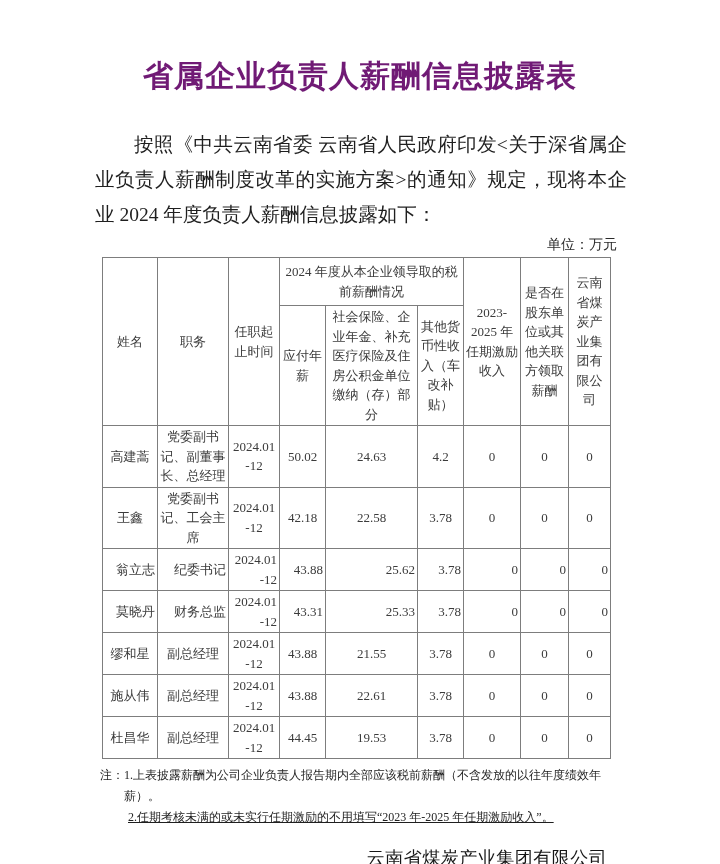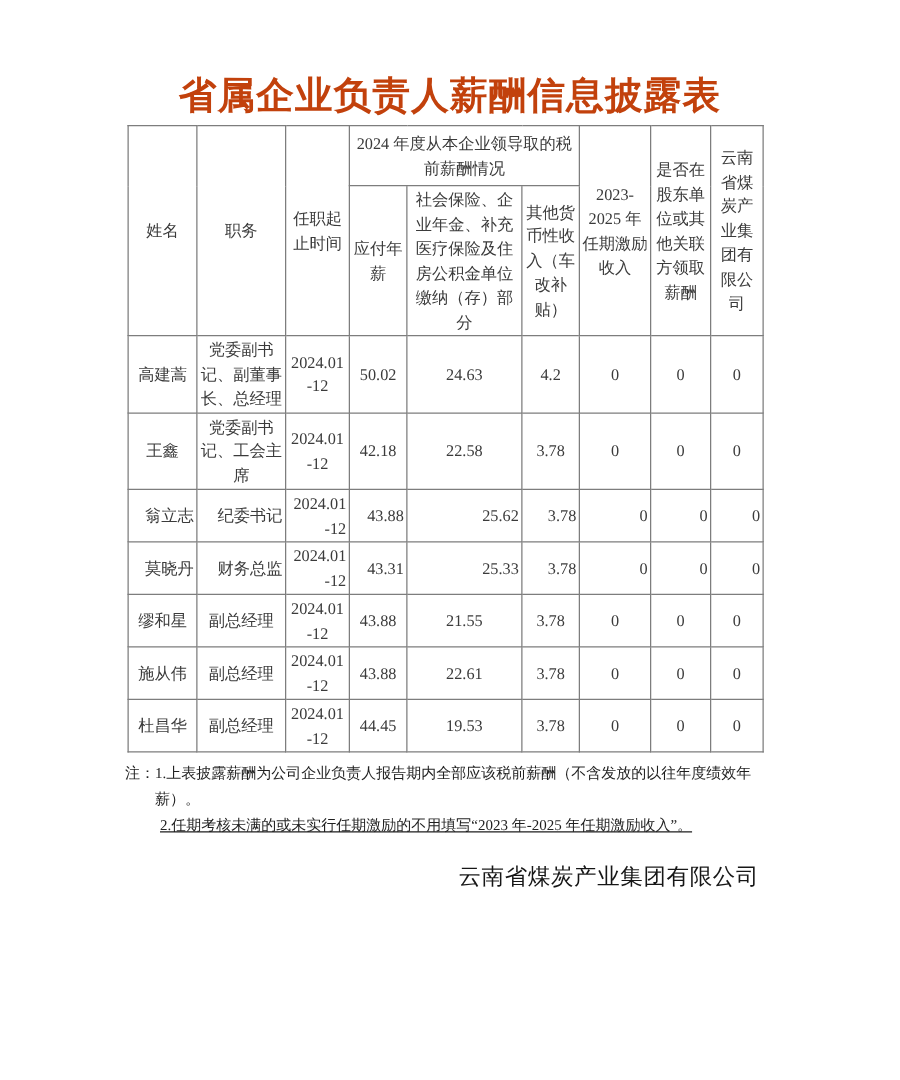--- a/index.html
+++ b/index.html
@@ -14,21 +14,21 @@
     position: relative;
     width: 720px; height: 864px;
     background: #ffffff;
     padding: 56px 95px 0 95px;
   }
   .doc-title {
     text-align: center;
     font-size: 30px;
     font-weight: bold;
     letter-spacing: 1px;
-    color: #c2410c;
+    color: #701a75;
   }
   .intro {
     margin-top: 30px;
     width: 532px;
     font-size: 19.5px;
     line-height: 35px;
     text-indent: 2em;
     text-align: justify;
     color: #1f1f1f;
   }
@@ -83,21 +83,23 @@
   .footer-inner { width: 260px; text-align: center; }
   .company { font-size: 18px; letter-spacing: 0.5px; color: #161616; }
 </style>
 </head>
 <body>
 
 <div class="page">
 
   <div class="doc-title">省属企业负责人薪酬信息披露表</div>
 
-
+  <p class="intro">按照《中共云南省委 云南省人民政府印发&lt;关于深省属企业负责人薪酬制度改革的实施方案&gt;的通知》规定，现将本企业 2024 年度负责人薪酬信息披露如下：</p>
+
+  <div class="unit-row">单位：万元</div>
 
   <table class="salary">
     <colgroup>
       <col style="width:55px">
         <col style="width:71px">
         <col style="width:51px">
       <col style="width:46px">
         <col style="width:92px">
         <col style="width:46px">
       <col style="width:57px">

